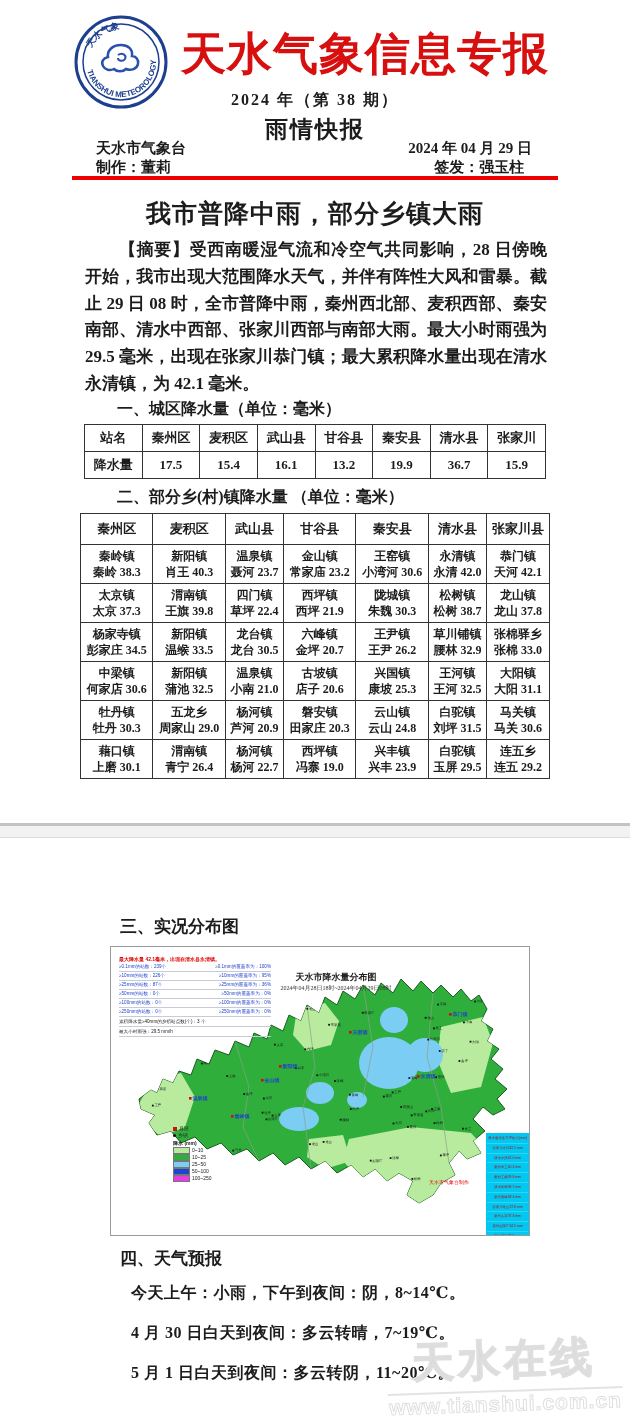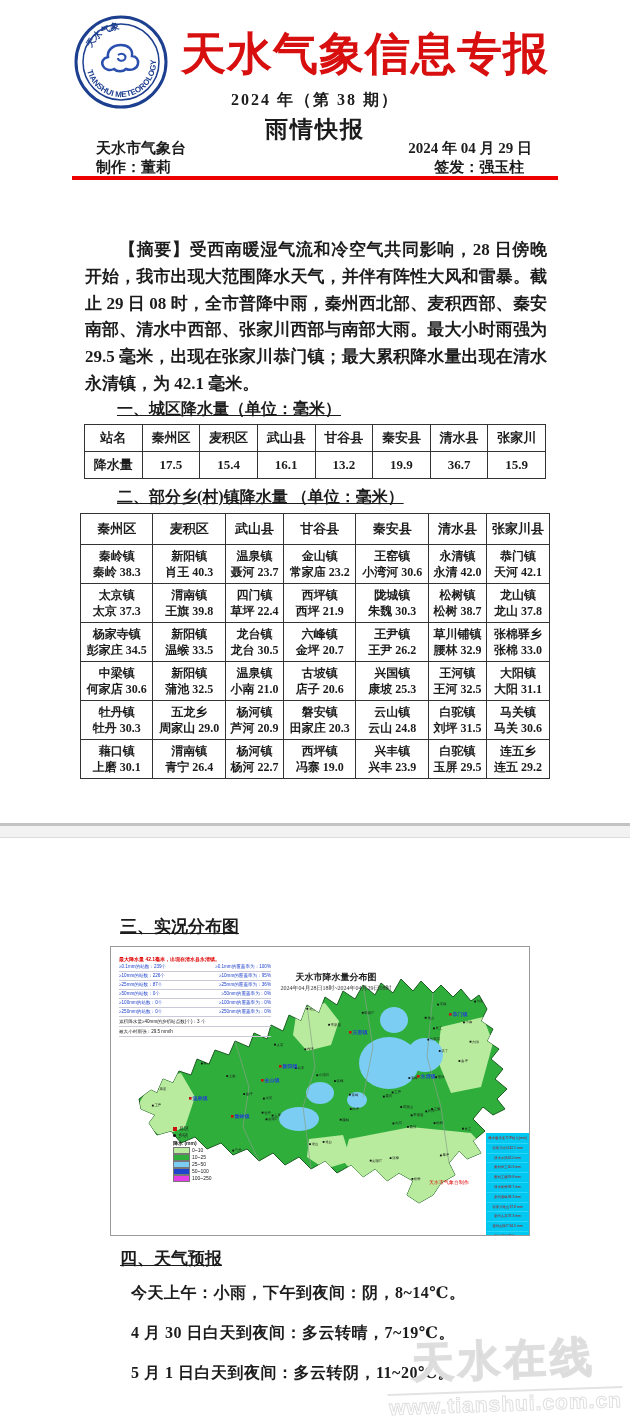--- a/index.html
+++ b/index.html
@@ -15,21 +15,21 @@
   .report-type{left:0;top:114px;width:630px;text-align:center;font-size:23px;font-weight:bold;letter-spacing:2px;font-family:Liberation Mono, monospace;}
   .info-left{left:96px;top:139px;font-size:15px;font-weight:600;line-height:19px;}
   .info-right{right:98px;top:139px;font-size:15px;font-weight:600;line-height:19px;text-align:left;}
   .red-rule{left:72px;top:176px;width:486px;height:4px;background:#ee0000;}
 
   
   .article-title{left:0;top:197px;width:630px;text-align:center;font-size:25px;font-weight:bold;letter-spacing:1px;}
   .summary{left:85px;top:237px;width:462px;font-size:17px;font-weight:600;line-height:26.8px;
     text-align:justify;text-indent:2em;}
   .stats-intro{left:85px;top:374px;width:462px;font-size:16px;font-weight:600;text-indent:2em;}
-  .section-head{font-size:16px;font-weight:bold;text-decoration:underline;}
+  .section-head{font-size:16px;font-weight:bold;}
   .sec1{left:117px;top:399px;}
   .sec2{left:117px;top:487px;}
   table{border-collapse:collapse;border-radius:19px;}
   td,th{border:1px solid #333;text-align:center;vertical-align:middle;font-weight:600;}
   .city-table{left:84px;top:424px;width:462px;}
   .city-table td{font-size:13px;height:26px;padding:0 1px;}
   .town-table{left:80px;top:513px;width:470px;}
   .town-table td{font-size:12px;padding:1px 0;line-height:16px;}
   .town-table .hrow td{height:28px;font-size:13px;}
   .town-table .drow td{height:36px;}
@@ -109,20 +109,21 @@
   <div class="abs info-left">
     <div>天水市气象台</div>
     <div>制作：董莉</div>
   </div>
   <div class="abs info-right">
     <div>2024 年 04 月 29 日</div>
     <div style="padding-left:26px;">签发：强玉柱</div>
   </div>
   <div class="abs red-rule"></div>
 
+  <div class="abs article-title">我市普降中雨，部分乡镇大雨</div>
   <div class="abs summary">【摘要】受西南暖湿气流和冷空气共同影响，28 日傍晚开始，我市出现大范围降水天气，并伴有阵性大风和雷暴。截止 29 日 08 时，全市普降中雨，秦州西北部、麦积西部、秦安南部、清水中西部、张家川西部与南部大雨。最大小时雨强为 29.5 毫米，出现在张家川恭门镇；最大累积降水量出现在清水永清镇，为 42.1 毫米。</div>
 
   <div class="abs section-head sec1">一、城区降水量（单位：毫米）</div>
   <table class="abs city-table">
     <tbody id="city-tbody">
         <tr>
           <td>站名</td>
           <td>秦州区</td>
           <td>麦积区</td>
           <td>武山县</td>

